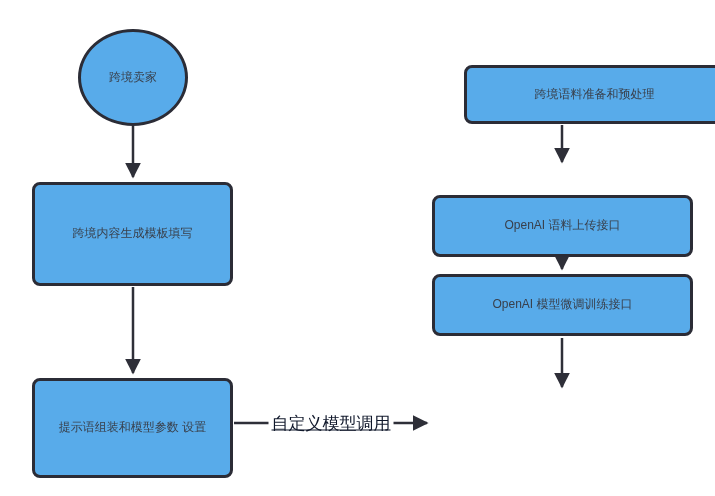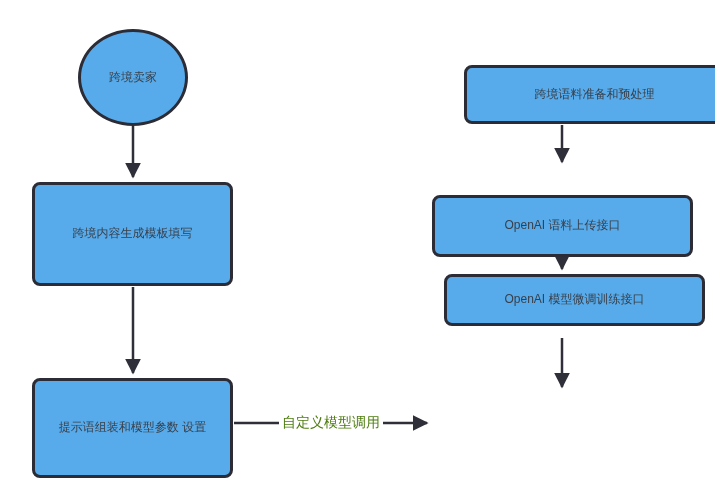--- a/index.html
+++ b/index.html
@@ -38,33 +38,34 @@
   .node.rect { border-radius: 8px; }
   .node.ellipse { border-radius: 50%; }
 
   .node-label { display: block; }
 
   #node-seller   { left: 78px;  top: 29px;  width: 110px; height: 97px; }
   #node-template { left: 32px;  top: 182px; width: 201px; height: 104px; padding: 0 6px; }
   #node-prompt   { left: 32px;  top: 378px; width: 201px; height: 100px;  padding: 0 14px; }
   #node-corpus   { left: 432px; top: 65px;  width: 261px; height: 59px; margin-left: 32px; }
   #node-upload   { left: 432px; top: 167px; width: 261px; height: 62px; margin-top: 28px; }
-  #node-finetune { left: 432px; top: 274px; width: 261px; height: 52px; margin-left: 12px; }
+  #node-finetune { left: 432px; top: 274px; width: 261px; height: 62px; }
   #node-gpt      { left: 432px; top: 392px; width: 261px; height: 62px; }
 
   .edge-label {
     position: absolute;
     left: 331px;
     top: 423px;
     transform: translate(-50%, -50%);
     background: #ffffff;
     padding: 1px 3px;
-    font-size: 14px;
-    color: #4d7c0f;
+    font-size: 17px;
+    color: #0f172a;
     white-space: nowrap;
+    text-decoration: underline;
   }
 </style>
 </head>
 <body>
 
 <div class="canvas">
 
   <svg class="edges-layer" width="715" height="496" viewBox="0 0 715 496" xmlns="http://www.w3.org/2000/svg">
     <defs>
       <marker id="arrowhead" viewBox="0 0 10 10" refX="9" refY="5" markerWidth="6.4" markerHeight="6.4" orient="auto-start-reverse">

